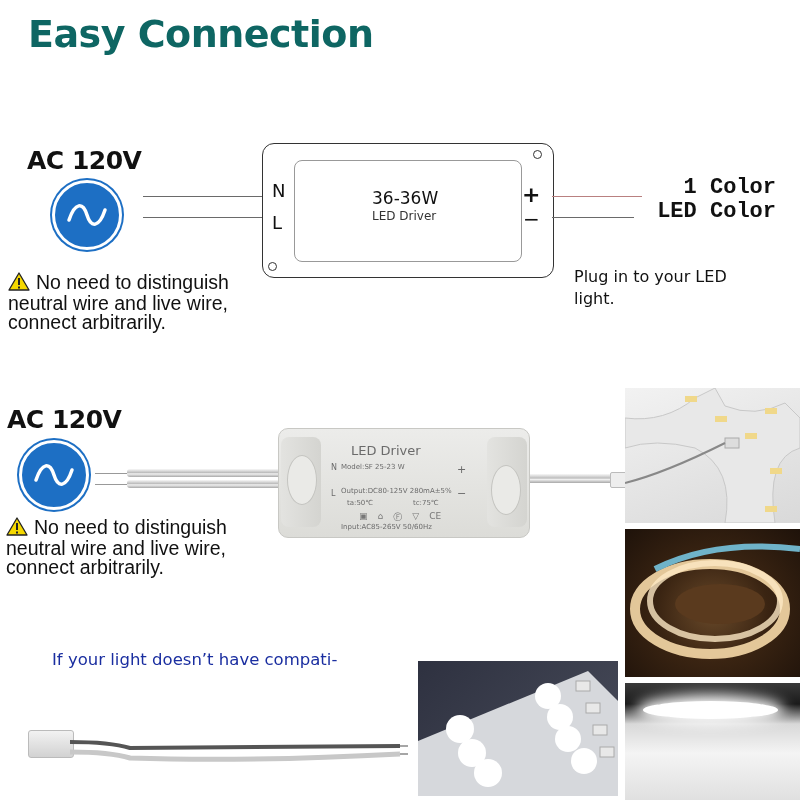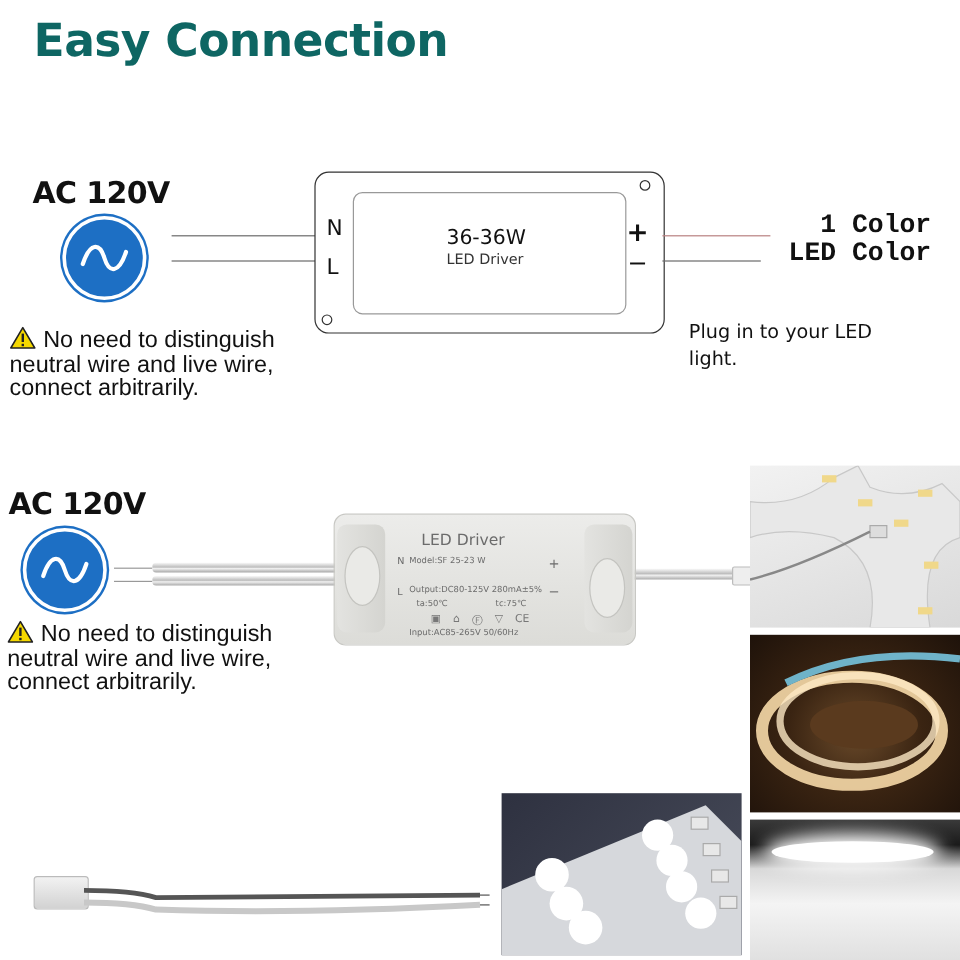--- a/index.html
+++ b/index.html
@@ -205,20 +205,21 @@
     <circle cx="150" cy="78" r="13" fill="#fff"></circle>
     <circle cx="166" cy="100" r="13" fill="#fff"></circle>
     <rect x="158" y="20" width="14" height="10" fill="#e8e8e8" stroke="#aaa"></rect>
     <rect x="168" y="42" width="14" height="10" fill="#e8e8e8" stroke="#aaa"></rect>
     <rect x="175" y="64" width="14" height="10" fill="#e8e8e8" stroke="#aaa"></rect>
     <rect x="182" y="86" width="14" height="10" fill="#e8e8e8" stroke="#aaa"></rect>
   </svg>
 </div>
 
 <div class="abs note-blue" style="left:52px; top:648px;">
+  <div>If your light doesn’t have compati-</div>
 </div>
 
 <div class="abs" style="left:28px; top:730px; width:44px; height:26px; background:linear-gradient(#f2f2f2,#d2d2d2); border:1px solid #bbb; border-radius:3px;"></div>
 <svg class="abs" style="left:70px; top:738px;" width="340" height="30" viewBox="0 0 340 30">
   <path d="M0 4 Q40 4 60 10 L330 8" fill="none" stroke="#555" stroke-width="4"></path>
   <path d="M0 14 Q40 14 60 20 Q180 24 330 16" fill="none" stroke="#c8c8c8" stroke-width="5"></path>
   <path d="M330 8 L338 8" stroke="#888" stroke-width="1.5"></path>
   <path d="M330 16 L338 16" stroke="#888" stroke-width="1.5"></path>
 </svg>
 

